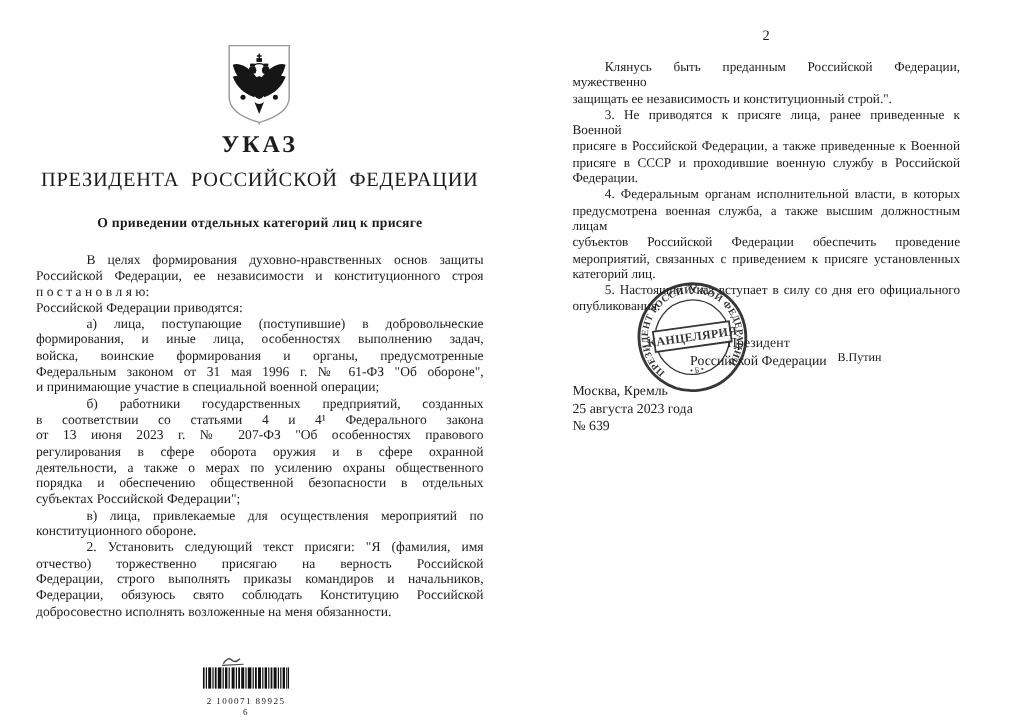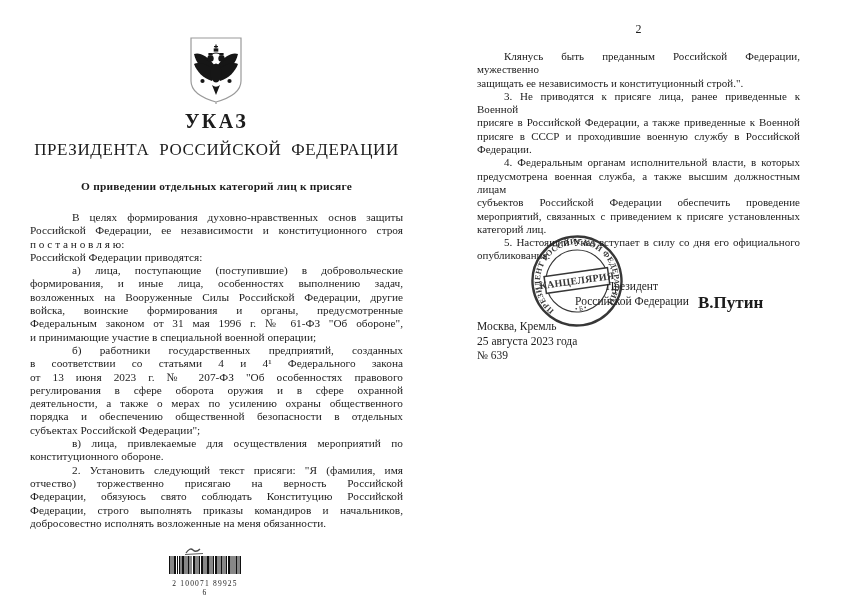--- a/index.html
+++ b/index.html
@@ -19,21 +19,21 @@
   .right-body{left:477px;top:50px;width:323px;font-size:11px;line-height:13.3px;}
   .line{text-align:justify;text-align-last:justify;white-space:normal;}
   .line.para-end{text-align-last:left;}
   .left-body .line.indent{text-indent:42px;}
   .right-body .line.indent{text-indent:27px;}
 
   .pagenum{left:477px;top:22px;width:323px;text-align:center;font-size:12px;}
 
   
   .sig-office{left:566px;top:279px;width:132px;text-align:center;font-size:11.5px;line-height:14.5px;}
-  .sig-name{left:698px;top:293px;font-size:17px;font-weight:bold;}
+  .sig-name{left:698px;top:293px;font-size:10px;font-weight:normal;}
   .issued{left:477px;top:319px;font-size:11.5px;line-height:14.5px;}
 
   
   .stamp{left:528px;top:232px;width:98px;height:98px;opacity:0.9;}
 
   
   .smudge{left:183px;top:546px;width:24px;height:10px;}
   .barcode{left:169px;top:556px;width:72px;text-align:center;}
   .barcode-digits{font-size:7.5px;letter-spacing:1.2px;margin-top:1px;font-family:"Liberation Serif","DejaVu Serif",serif;}
 </style>
@@ -69,37 +69,36 @@
   <div class="abs issuer">ПРЕЗИДЕНТА РОССИЙСКОЙ ФЕДЕРАЦИИ</div>
   <div class="abs doctitle">О приведении отдельных категорий лиц к присяге</div>
 
   <div class="abs body-col left-body">
       <div class="line indent">В целях формирования духовно-нравственных основ защиты</div>
       <div class="line">Российской Федерации, ее независимости и конституционного строя</div>
       <div class="line para-end">п о с т а н о в л я ю:</div>
       <div class="line para-end">Российской Федерации приводятся:</div>
       <div class="line indent">а) лица, поступающие (поступившие) в добровольческие</div>
       <div class="line">формирования, и иные лица, особенностях выполнению задач,</div>
-      <div class="line">возложенных на Вооруженные Силы Российской Федерации, другие</div>
       <div class="line">войска, воинские формирования и органы, предусмотренные</div>
       <div class="line">Федеральным законом от 31 мая 1996 г. № 61-ФЗ "Об обороне",</div>
       <div class="line para-end">и принимающие участие в специальной военной операции;</div>
       <div class="line indent">б) работники государственных предприятий, созданных</div>
       <div class="line">в соответствии со статьями 4 и 4¹ Федерального закона</div>
       <div class="line">от 13 июня 2023 г. № 207-ФЗ "Об особенностях правового</div>
       <div class="line">регулирования в сфере оборота оружия и в сфере охранной</div>
       <div class="line">деятельности, а также о мерах по усилению охраны общественного</div>
       <div class="line">порядка и обеспечению общественной безопасности в отдельных</div>
       <div class="line para-end">субъектах Российской Федерации";</div>
       <div class="line indent">в) лица, привлекаемые для осуществления мероприятий по</div>
       <div class="line para-end">конституционного обороне.</div>
       <div class="line indent">2. Установить следующий текст присяги: "Я (фамилия, имя</div>
       <div class="line">отчество) торжественно присягаю на верность Российской</div>
+      <div class="line">Федерации, строго выполнять приказы командиров и начальников,</div>
       <div class="line">Федерации, обязуюсь свято соблюдать Конституцию Российской</div>
-      <div class="line">Федерации, строго выполнять приказы командиров и начальников,</div>
       <div class="line para-end">добросовестно исполнять возложенные на меня обязанности.</div>
     </div>
 
   <svg class="abs smudge" viewBox="0 0 24 10">
     <path d="M3,7 Q7,1 10,4 T17,3" fill="none" stroke="#4a4a4a" stroke-width="1.3"></path>
     <path d="M2,8.5 L20,7.5" fill="none" stroke="#4a4a4a" stroke-width="0.9"></path>
   </svg>
 
   <div class="abs barcode">
     <svg width="72" height="18" viewBox="0 0 72 18">

